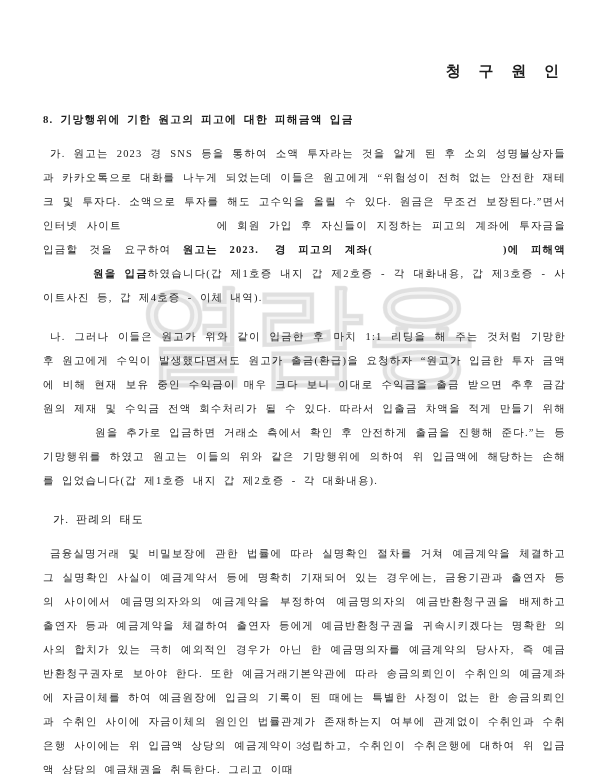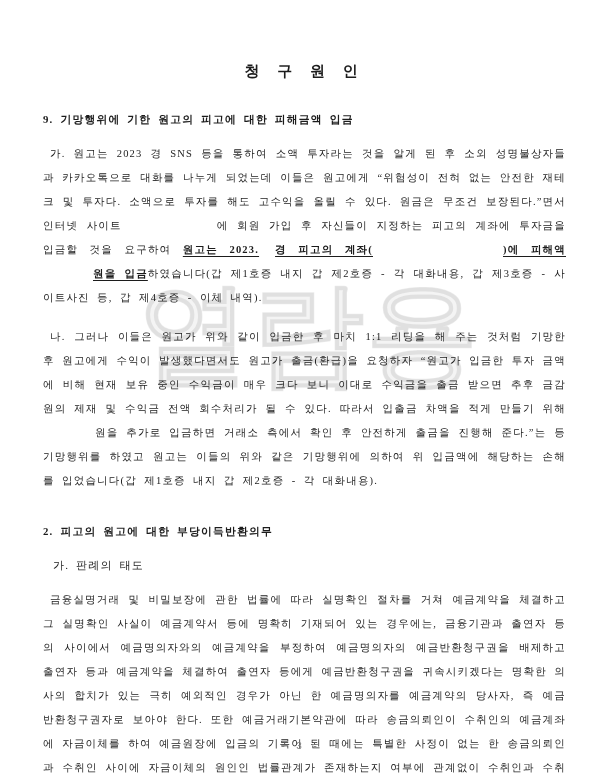--- a/index.html
+++ b/index.html
@@ -12,21 +12,21 @@
   }
   .page { position:relative; width:600px; height:774px; background:#ffffff; }
   .content {
     position:relative; z-index:1;
     padding:46px 34px 0 43px;
   }
   .belji { font-size:11.5px; letter-spacing:1px; }
   .title {
     margin:16px 0 0 0;
     font-size:15px; font-weight:bold;
-    text-align:center; letter-spacing:7px;
+    text-align:right; letter-spacing:7px;
   }
   .h-sec {
     margin:30px 0 0 0;
     font-size:10.8px; font-weight:bold;
     letter-spacing:1.2px; word-spacing:3px;
     line-height:16px;
   }
   .h-sub {
     margin:18px 0 0 0; text-indent:10px;
     font-size:11px; font-weight:normal;
@@ -35,21 +35,21 @@
   }
   .para {
     margin:15px 0 0 0;
     font-size:10.5px;
     line-height:24px;
     letter-spacing:1.2px; word-spacing:3.5px;
     text-align:justify;
     text-indent:7px;
   }
   .para .b { font-weight:bold; }
-  .para .u { text-decoration:underline; text-underline-offset:3px;margin-top:44px; }
+  .para .u { text-underline-offset:3px;margin-top:44px; }
   .gap { display:inline-block; height:2px; }
   .watermark {
     position:absolute; left:138px; top:278px; z-index:0;
     font-size:112px; font-weight:bold; line-height:1;
     letter-spacing:2px;
     color:rgba(0,0,0,0.045);
     -webkit-text-stroke:1px rgba(0,0,0,0.08);
     user-select:none; pointer-events:none;
     white-space:nowrap;
     text-align:right;
@@ -64,27 +64,26 @@
 </head>
 <body>
 
 <div class="page">
   <div class="watermark">열람용</div>
 
   <div class="content">
 
     <h1 class="title">청 구 원 인</h1>
 
-    <h2 class="h-sec">9. 기망행위에 기한 원고의 피고에 대한 피해금액 입금</h2>
+    <h2 class="h-sec">8. 기망행위에 기한 원고의 피고에 대한 피해금액 입금</h2>
 
     <p class="para"><span>가. 원고는 2023   경 SNS 등을 통하여 소액 투자라는 것을 알게 된 후 소외 성명불상자들과 카카오톡으로 대화를 나누게 되었는데 이들은 원고에게 “위험성이 전혀 없는 안전한 재테크 및 투자다. 소액으로 투자를 해도 고수익을 올릴 수 있다. 원금은 무조건 보장된다.”면서 인터넷 사이트</span><span class="gap" style="width: 95px;"></span><span>에 회원 가입 후 자신들이 지정하는 피고의 계좌에 투자금을 입금할 것을 요구하여 </span><span class="b u">원고는 2023.</span><span class="gap" style="width: 16px;"></span><span class="b u">경 피고의 계좌(</span><span class="gap" style="width: 130px;"></span><span class="b u">)에 피해액</span><span class="gap" style="width: 50px;"></span><span class="b u">원을 입금</span><span>하였습니다(갑 제1호증 내지 갑 제2호증 - 각 대화내용, 갑 제3호증 - 사이트사진 등, 갑 제4호증 - 이체 내역).</span></p>
 
     <p class="para"><span>나. 그러나 이들은 원고가 위와 같이 입금한 후 마치 1:1 리딩을 해 주는 것처럼 기망한 후 원고에게 수익이 발생했다면서도 원고가 출금(환급)을 요청하자 “원고가 입금한 투자 금액에 비해 현재 보유 중인 수익금이 매우 크다 보니 이대로 수익금을 출금 받으면 추후 금감원의 제재 및 수익금 전액 회수처리가 될 수 있다. 따라서 입출금 차액을 적게 만들기 위해</span><span class="gap" style="width: 52px;"></span><span>원을 추가로 입금하면 거래소 측에서 확인 후 안전하게 출금을 진행해 준다.”는 등 기망행위를 하였고 원고는 이들의 위와 같은 기망행위에 의하여 위 입금액에 해당하는 손해를 입었습니다(갑 제1호증 내지 갑 제2호증 - 각 대화내용).</span></p>
 
-    <h2 class="h-sec">2. 피고의 원고에 대한 부당이득반환의무</h2>
 
     <h3 class="h-sub">가. 판례의 태도</h3>
 
     <p class="para"><span>금융실명거래 및 비밀보장에 관한 법률에 따라 실명확인 절차를 거쳐 예금계약을 체결하고 그 실명확인 사실이 예금계약서 등에 명확히 기재되어 있는 경우에는, 금융기관과 출연자 등의 사이에서 예금명의자와의 예금계약을 부정하여 예금명의자의 예금반환청구권을 배제하고 출연자 등과 예금계약을 체결하여 출연자 등에게 예금반환청구권을 귀속시키겠다는 명확한 의사의 합치가 있는 극히 예외적인 경우가 아닌 한 예금명의자를 예금계약의 당사자, 즉 예금반환청구권자로 보아야 한다. 또한 예금거래기본약관에 따라 송금의뢰인이 수취인의 예금계좌에 자금이체를 하여 예금원장에 입금의 기록이 된 때에는 특별한 사정이 없는 한 송금의뢰인과 수취인 사이에 자금이체의 원인인 법률관계가 존재하는지 여부에 관계없이 수취인과 수취은행 사이에는 위 입금액 상당의 예금계약이 성립하고, 수취인이 수취은행에 대하여 위 입금액 상당의 예금채권을 취득한다. 그리고 이때 </span></p>
   </div>
 
   <div class="footer">- 3 -</div>
 </div>
 
 </body></html>

